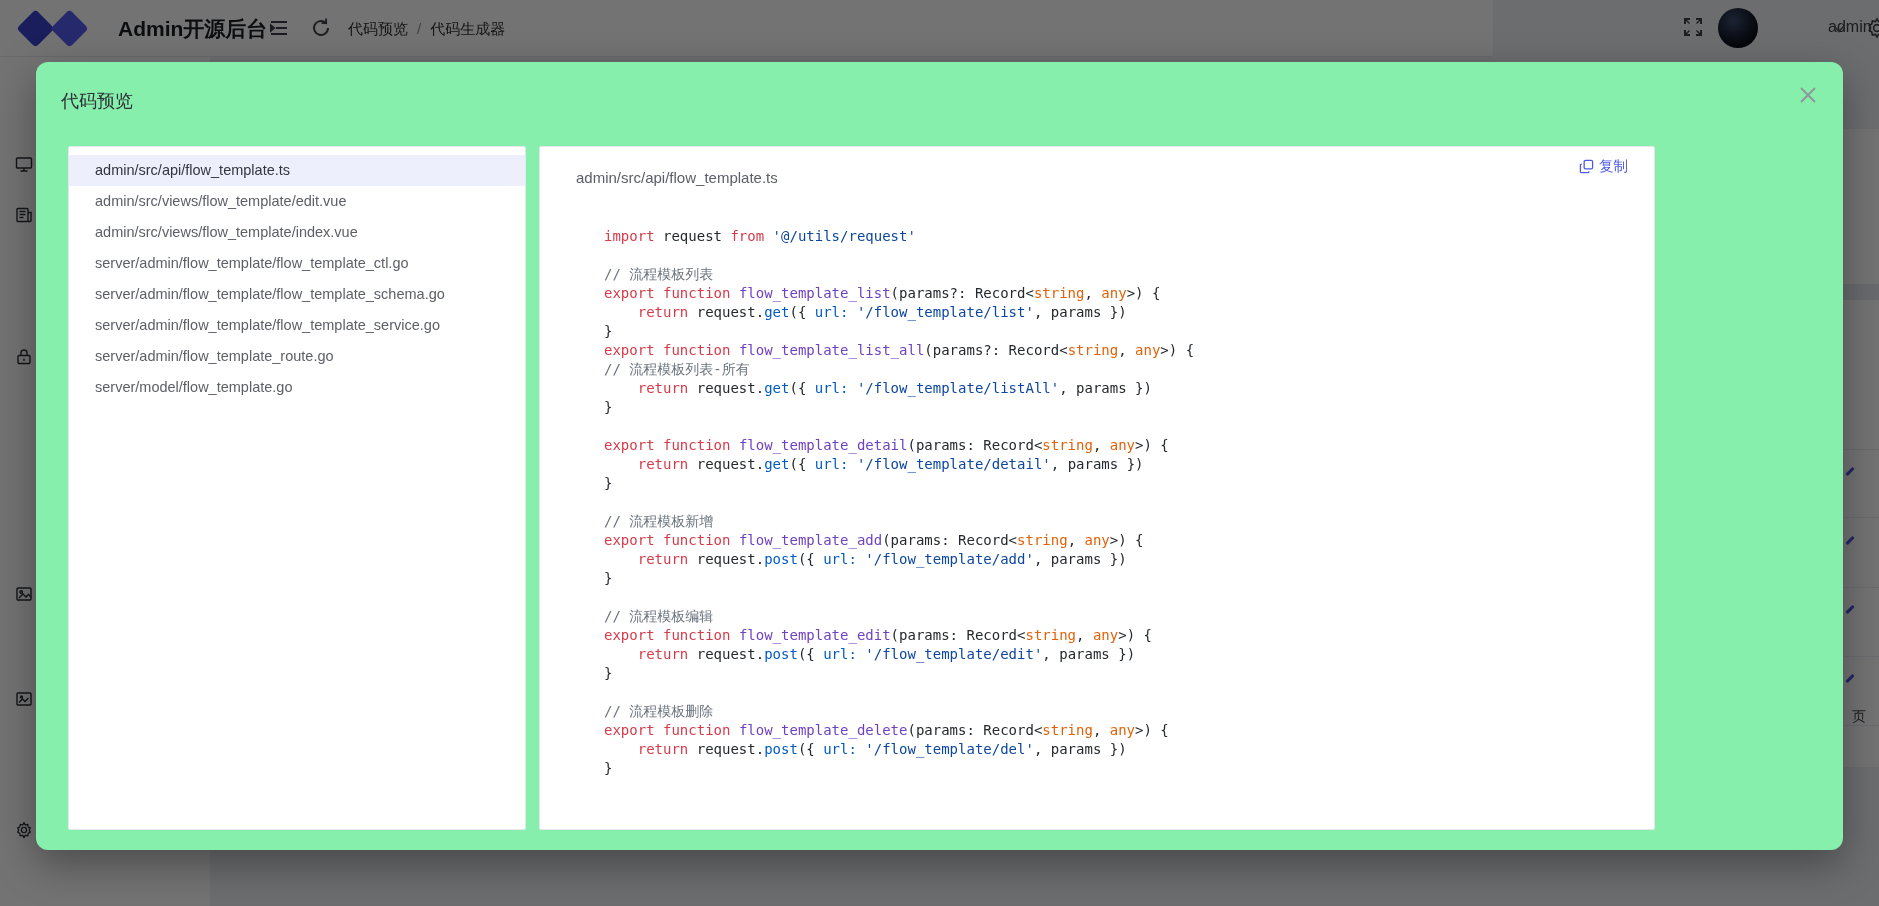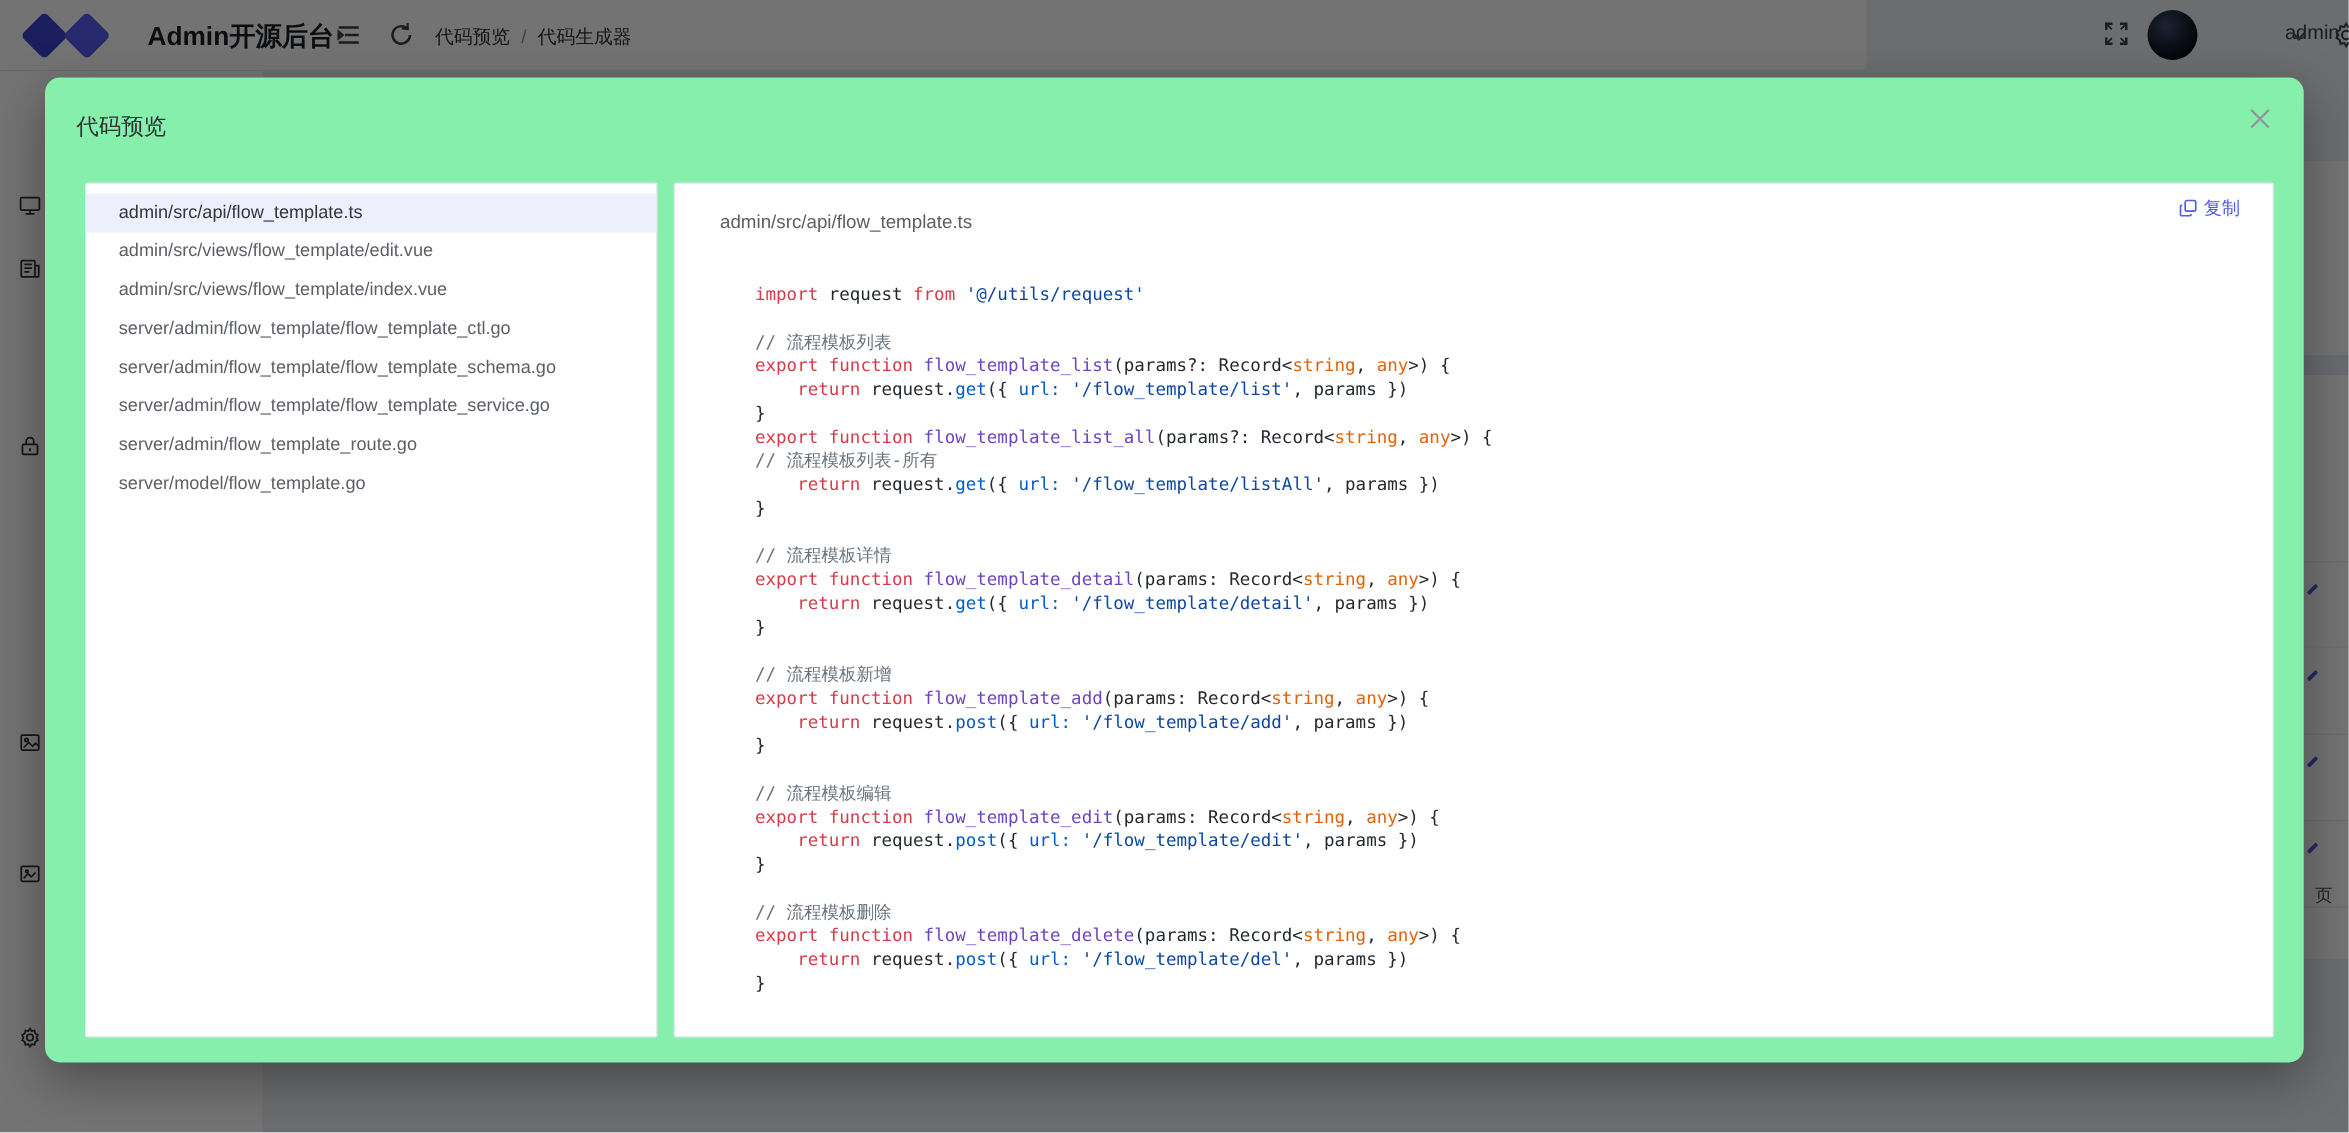--- a/index.html
+++ b/index.html
@@ -45,21 +45,21 @@
   .modal-title { position:absolute; left:25px; top:27px; font-size:18px; color:#2e3136; }
   .modal-close { position:absolute; right:24px; top:22px; width:22px; height:22px; color:#909399;
                  cursor:pointer; }
   .file-panel { position:absolute; left:32px; top:84px; width:458px; height:684px;
                 border:1px solid #e4e7ed; border-radius:2px; background:#fff; overflow:hidden;
                 padding-top:8px; }
   .file-item { height:31px; line-height:31px; padding-left:26px; font-size:14.5px; color:#5c5f66;
                white-space:nowrap; cursor:pointer; }
   .file-item.selected { background:#edeffc; color:#33363c; }
 
-  .code-panel { position:absolute; left:503px; top:84px; width:1280px; height:684px;
+  .code-panel { position:absolute; left:503px; top:84px; width:1116px; height:684px;
                 border:1px solid #e4e7ed; border-radius:2px; background:#fff; overflow:hidden; }
   .copy-btn { position:absolute; top:10px; right:26px; display:flex; align-items:center; gap:5px;
               color:#4e5ae8; font-size:14.5px; cursor:pointer; }
   .copy-btn svg { width:15px; height:15px; }
   .code-filename { position:absolute; left:36px; top:22px; font-size:15px; color:#5a5e66; }
   .code-pre { position:absolute; left:64px; top:80px; font-family:"DejaVu Sans Mono", monospace;
               font-size:14px; line-height:19px; color:#24292e; }
   .code-line { height:19px; white-space:pre; }
   .tk-k  { color:#d73a49; }
   .tk-f  { color:#6f42c1; }
@@ -215,21 +215,20 @@
           <div class="code-line">&nbsp;</div>
           <div class="code-line"><span class="tk-c">// 流程模板列表</span></div>
           <div class="code-line"><span class="tk-k">export</span><span class="tk-p"> </span><span class="tk-k">function</span><span class="tk-p"> </span><span class="tk-f">flow_template_list</span><span class="tk-p">(params?: Record&lt;</span><span class="tk-t">string</span><span class="tk-p">, </span><span class="tk-t">any</span><span class="tk-p">&gt;) {</span></div>
           <div class="code-line"><span class="tk-p">    </span><span class="tk-k">return</span><span class="tk-p"> request.</span><span class="tk-pr">get</span><span class="tk-p">({ </span><span class="tk-pr">url:</span><span class="tk-p"> </span><span class="tk-s">'/flow_template/list'</span><span class="tk-p">, params })</span></div>
           <div class="code-line"><span class="tk-p">}</span></div>
           <div class="code-line"><span class="tk-k">export</span><span class="tk-p"> </span><span class="tk-k">function</span><span class="tk-p"> </span><span class="tk-f">flow_template_list_all</span><span class="tk-p">(params?: Record&lt;</span><span class="tk-t">string</span><span class="tk-p">, </span><span class="tk-t">any</span><span class="tk-p">&gt;) {</span></div>
           <div class="code-line"><span class="tk-c">// 流程模板列表-所有</span></div>
           <div class="code-line"><span class="tk-p">    </span><span class="tk-k">return</span><span class="tk-p"> request.</span><span class="tk-pr">get</span><span class="tk-p">({ </span><span class="tk-pr">url:</span><span class="tk-p"> </span><span class="tk-s">'/flow_template/listAll'</span><span class="tk-p">, params })</span></div>
           <div class="code-line"><span class="tk-p">}</span></div>
           <div class="code-line">&nbsp;</div>
-          <div class="code-line"><span class="tk-c">// 流程模板详情</span></div>
           <div class="code-line"><span class="tk-k">export</span><span class="tk-p"> </span><span class="tk-k">function</span><span class="tk-p"> </span><span class="tk-f">flow_template_detail</span><span class="tk-p">(params: Record&lt;</span><span class="tk-t">string</span><span class="tk-p">, </span><span class="tk-t">any</span><span class="tk-p">&gt;) {</span></div>
           <div class="code-line"><span class="tk-p">    </span><span class="tk-k">return</span><span class="tk-p"> request.</span><span class="tk-pr">get</span><span class="tk-p">({ </span><span class="tk-pr">url:</span><span class="tk-p"> </span><span class="tk-s">'/flow_template/detail'</span><span class="tk-p">, params })</span></div>
           <div class="code-line"><span class="tk-p">}</span></div>
           <div class="code-line">&nbsp;</div>
           <div class="code-line"><span class="tk-c">// 流程模板新增</span></div>
           <div class="code-line"><span class="tk-k">export</span><span class="tk-p"> </span><span class="tk-k">function</span><span class="tk-p"> </span><span class="tk-f">flow_template_add</span><span class="tk-p">(params: Record&lt;</span><span class="tk-t">string</span><span class="tk-p">, </span><span class="tk-t">any</span><span class="tk-p">&gt;) {</span></div>
           <div class="code-line"><span class="tk-p">    </span><span class="tk-k">return</span><span class="tk-p"> request.</span><span class="tk-pr">post</span><span class="tk-p">({ </span><span class="tk-pr">url:</span><span class="tk-p"> </span><span class="tk-s">'/flow_template/add'</span><span class="tk-p">, params })</span></div>
           <div class="code-line"><span class="tk-p">}</span></div>
           <div class="code-line">&nbsp;</div>
           <div class="code-line"><span class="tk-c">// 流程模板编辑</span></div>

